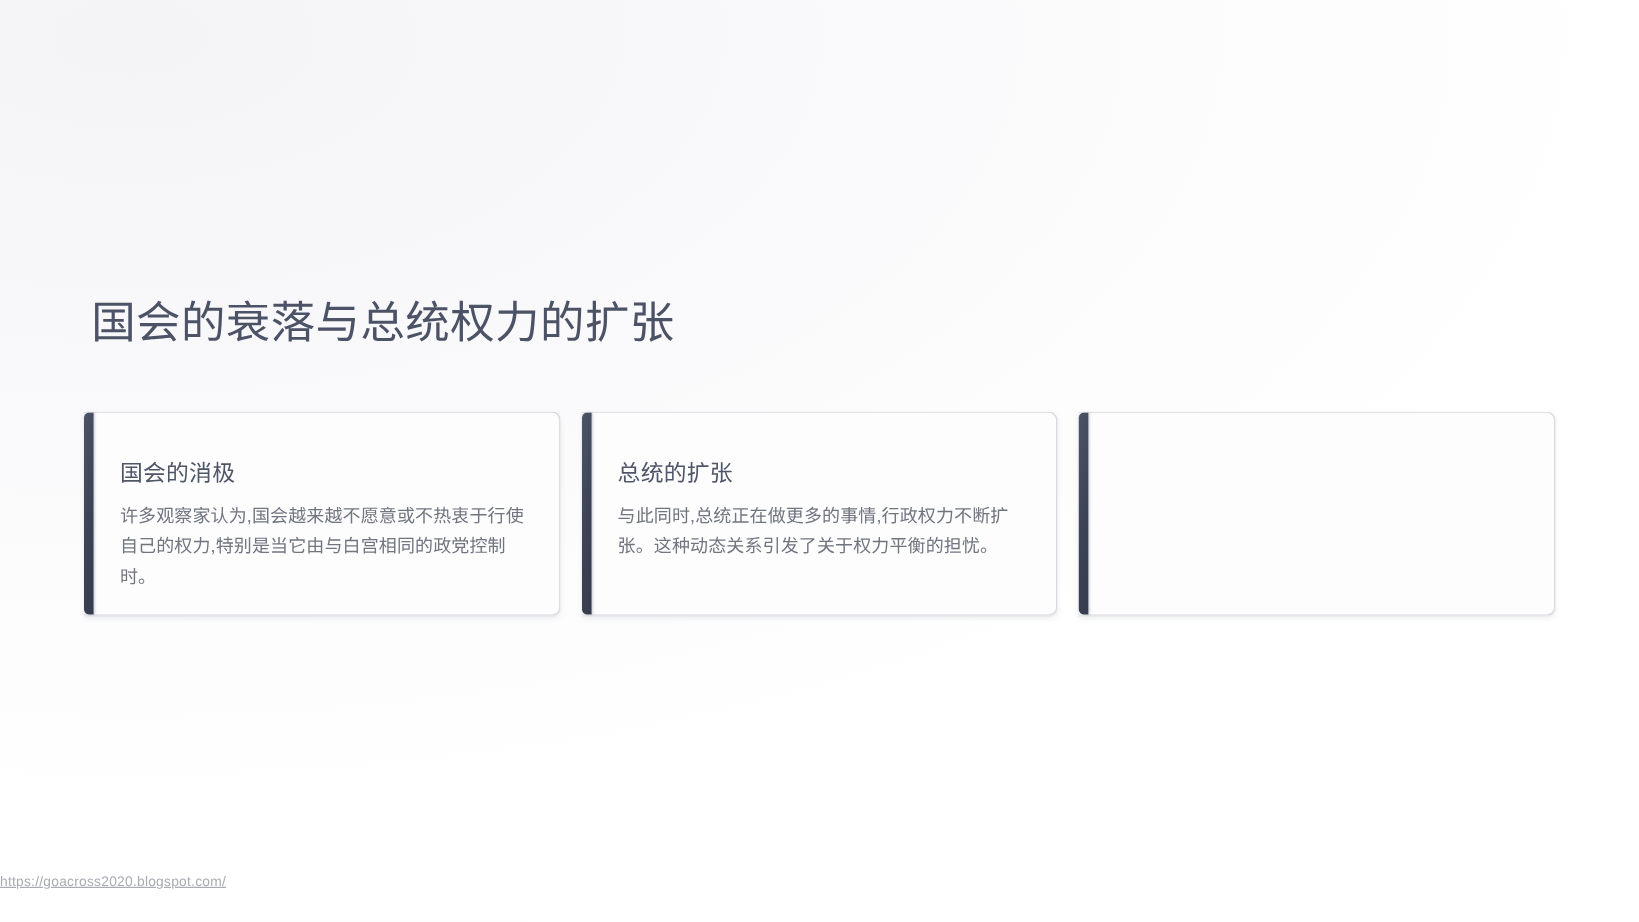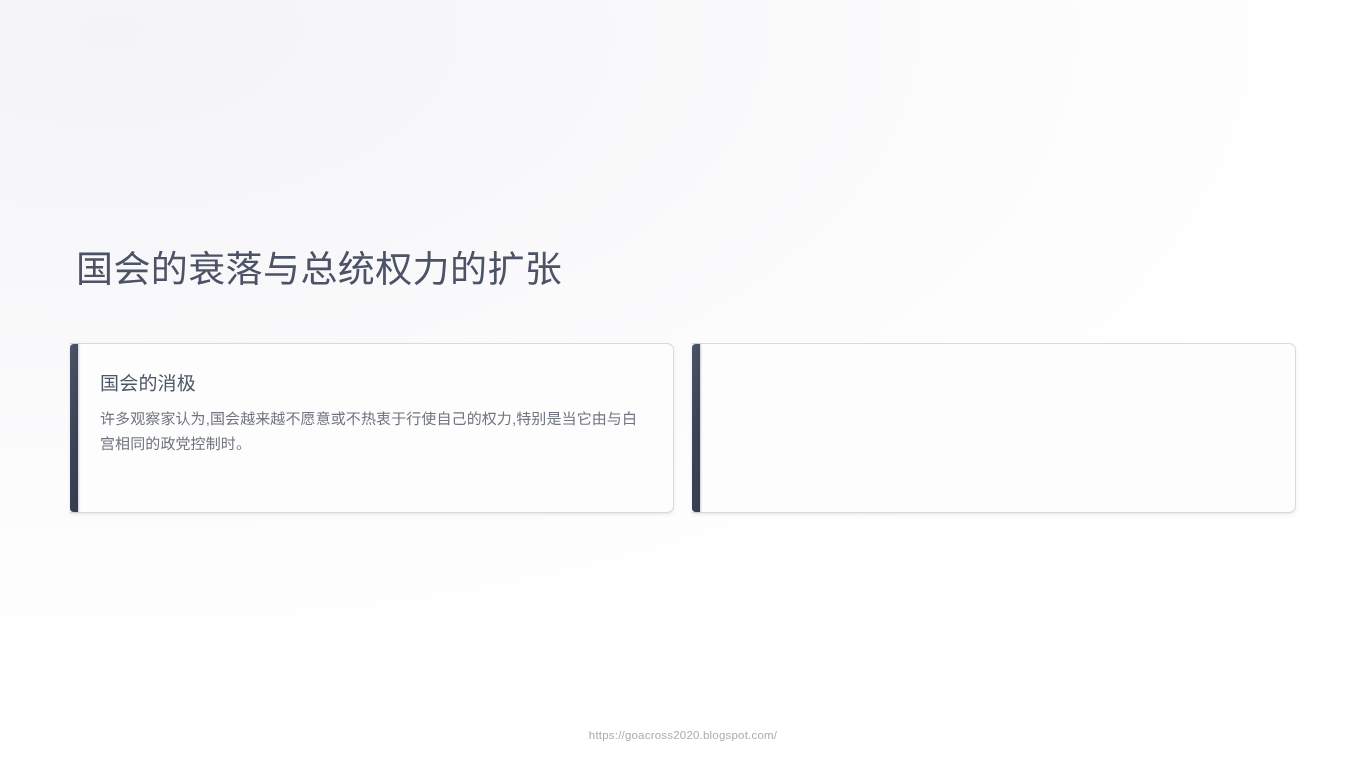--- a/index.html
+++ b/index.html
@@ -68,21 +68,21 @@
     left: 0;
     top: 0;
     width: 8px;
     height: 100%;
     border-radius: 4px 0 0 4px;
     background: linear-gradient(100deg, #4c5468 0%, #3c4356 55%, #353c4e 100%);
     box-shadow: 1px 0 2px rgba(60, 67, 86, 0.25);
   }
 
   .card-title {
-    margin: 4px 0 9px 0;
+    margin: 16px 0 9px 0;
     font-size: 19px;
     font-weight: 400;
     line-height: 1.3;
     color: #4f5668;
     letter-spacing: 0.2px;
   }
 
   .card-body {
     margin: 0;
     font-size: 15px;
@@ -91,41 +91,47 @@
     color: #70757f;
     letter-spacing: 0.1px;
   }
 
   
   .footer-url {
     position: absolute;
     left: 0;
     right: 0;
     top: 729px;
-    text-align: center;
+    text-align: left;
     font-size: 11.5px;
     color: #a9abb2;
     letter-spacing: 0.2px;
+    text-decoration: underline;
   }
 </style>
 </head>
 <body>
 
 <div id="slide">
 
   <h1 class="slide-title">国会的衰落与总统权力的扩张</h1>
 
   <div class="cards">
 
     <div class="card">
       <div class="card-accent"></div>
       <h2 class="card-title">国会的消极</h2>
       <p class="card-body">许多观察家认为,国会越来越不愿意或不热衷于行使自己的权力,特别是当它由与白宫相同的政党控制时。</p>
     </div>
 
+    <div class="card">
+      <div class="card-accent"></div>
+      <h2 class="card-title">总统的扩张</h2>
+      <p class="card-body">与此同时,总统正在做更多的事情,行政权力不断扩张。这种动态关系引发了关于权力平衡的担忧。</p>
+    </div>
 
     <div class="card">
       <div class="card-accent"></div>
     </div>
 
   </div>
 
   <div class="footer-url">https://goacross2020.blogspot.com/</div>
 
 </div>

